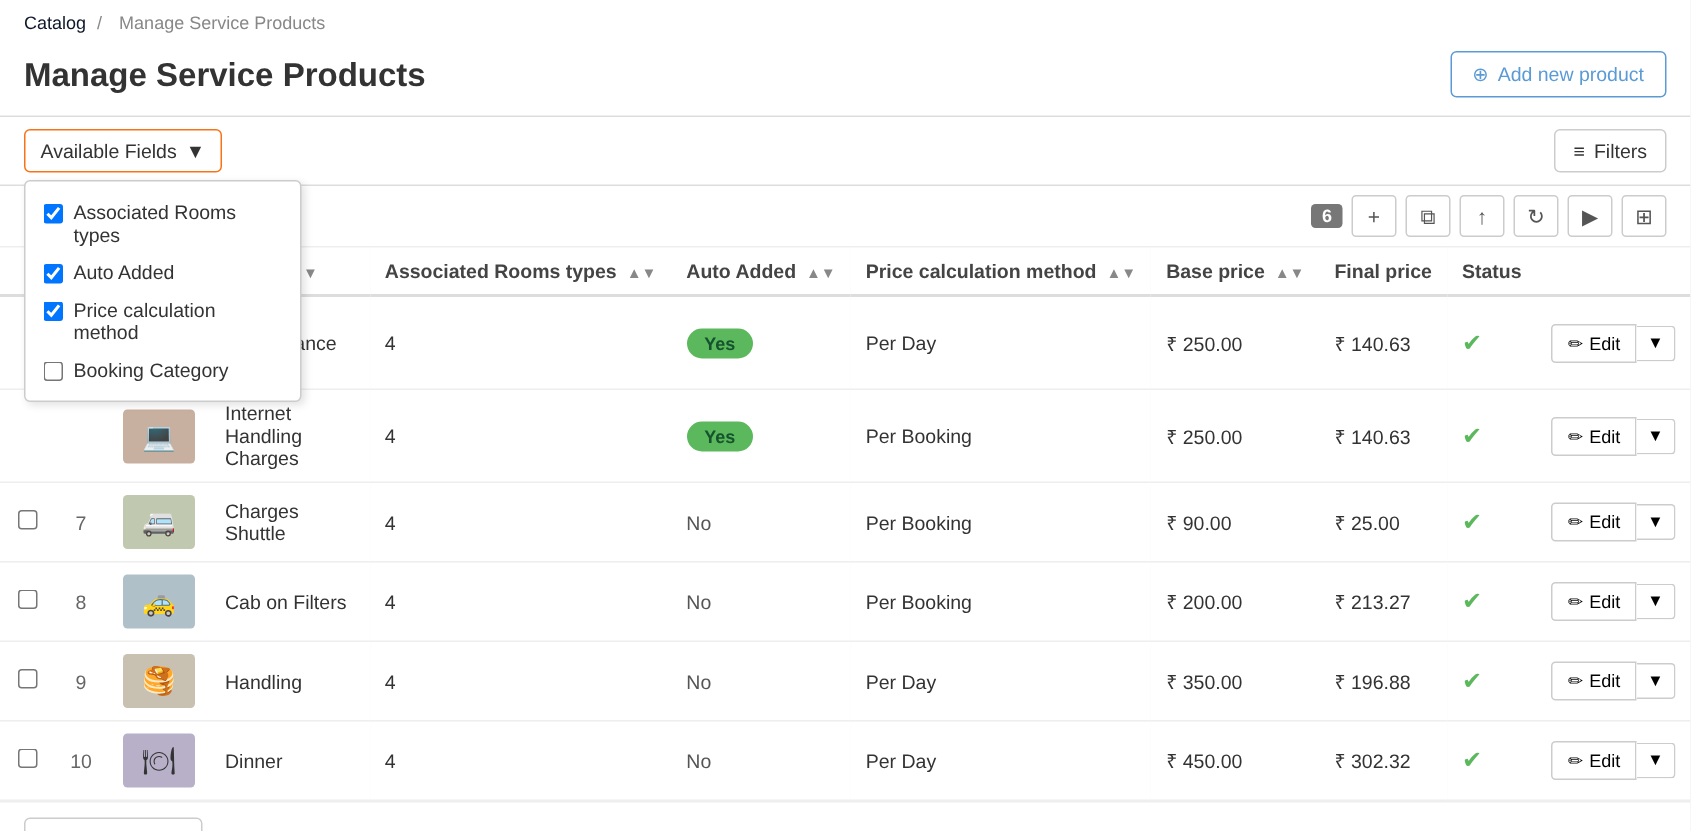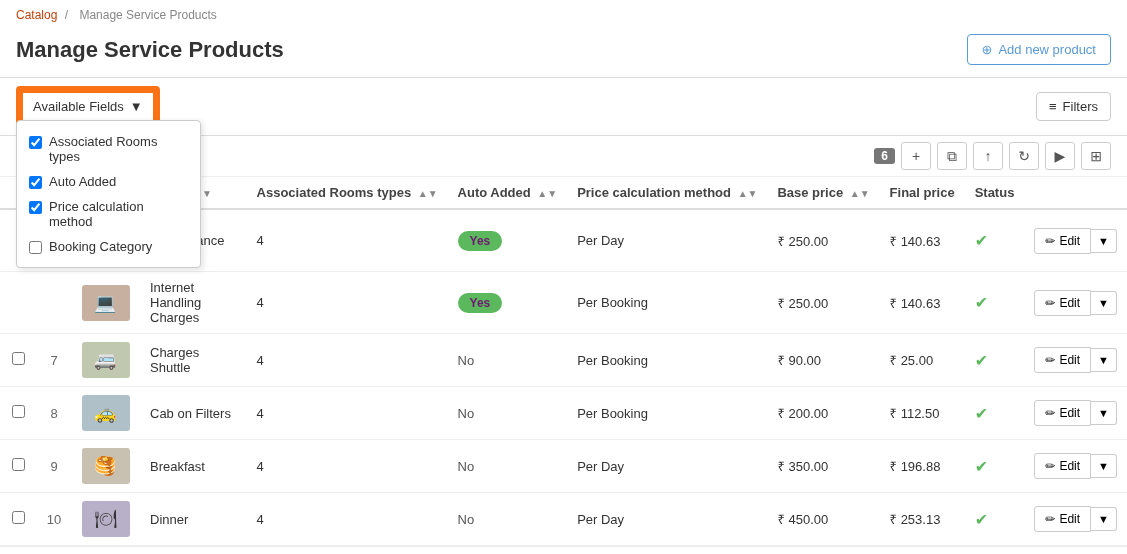--- a/index.html
+++ b/index.html
@@ -8,21 +8,21 @@
     .top-bar {
       background: #fff;
       padding: 8px 16px 0 16px;
       border-bottom: 1px solid #ddd;
     }
     .breadcrumb {
       font-size: 12px;
       color: #888;
       margin-bottom: 4px;
     }
-    .breadcrumb a { color: #c2410c; text-decoration: none; }
+    .breadcrumb a { color: #0f172a; text-decoration: none; }
     .breadcrumb span { margin: 0 4px; }
     .page-header {
       display: flex;
       align-items: center;
       justify-content: space-between;
       padding: 8px 0 12px 0;
     }
     .page-title {
       font-size: 22px;
       font-weight: bold;
@@ -43,21 +43,21 @@
 
     .toolbar {
       background: #fff;
       padding: 8px 16px;
       border-bottom: 1px solid #ddd;
       display: flex;
       align-items: center;
       justify-content: space-between;
     }
     .available-fields-dropdown {
-      border: 7px solid #f97316;
+      border: 1px solid #f97316;
       background: #fff;
       padding: 6px 10px;
       border-radius: 4px;
       cursor: pointer;
       font-size: 13px;
       display: flex;
       align-items: center;
       gap: 6px;
       position: relative;
     }
@@ -163,21 +163,21 @@
       background: #ccc;
       border-radius: 3px;
       display: flex;
       align-items: center;
       justify-content: center;
       overflow: hidden;
     }
 
     .yes-badge {
       background: #5cb85c;
-      color: #701a75;
+      color: #14532d;
       border-radius: 12px;
       padding: 3px 12px;
       font-size: 12px;
       font-weight: bold;
       display: inline-block;
     }
     .no-text { color: #555; }
     .checkmark { color: #5cb85c; font-size: 16px; }
 
     .edit-btn-group {
@@ -421,21 +421,21 @@
         <span style="font-size:18px;">🚕</span>
       </div>
     </td>
     <td>Cab on Filters</td>
     <td>4</td>
     <td>
       <span class="no-text">No</span>
     </td>
     <td>Per Booking</td>
     <td>₹ 200.00</td>
-    <td>₹ 112.50</td>
+    <td>₹ 213.27</td>
     <td>
       <span class="checkmark">✔</span>
     </td>
     <td>
       <div class="edit-btn-group">
         <button class="edit-btn">
           <span>✏</span>
           <span>Edit</span>
         </button>
         <button class="edit-caret">
@@ -447,21 +447,21 @@
         <tr>
     <td class="check-col">
       <input type="checkbox" style="">
     </td>
     <td class="num-col">9</td>
     <td class="img-col">
       <div class="img-thumb" style="background:#c8c0b0;">
         <span style="font-size:18px;">🥞</span>
       </div>
     </td>
-    <td>Breakfast</td>
+    <td>Handling</td>
     <td>4</td>
     <td>
       <span class="no-text">No</span>
     </td>
     <td>Per Day</td>
     <td>₹ 350.00</td>
     <td>₹ 196.88</td>
     <td>
       <span class="checkmark">✔</span>
     </td>
@@ -487,21 +487,21 @@
         <span style="font-size:18px;">🍽</span>
       </div>
     </td>
     <td>Dinner</td>
     <td>4</td>
     <td>
       <span class="no-text">No</span>
     </td>
     <td>Per Day</td>
     <td>₹ 450.00</td>
-    <td>₹ 253.13</td>
+    <td>₹ 302.32</td>
     <td>
       <span class="checkmark">✔</span>
     </td>
     <td>
       <div class="edit-btn-group">
         <button class="edit-btn">
           <span>✏</span>
           <span>Edit</span>
         </button>
         <button class="edit-caret">

